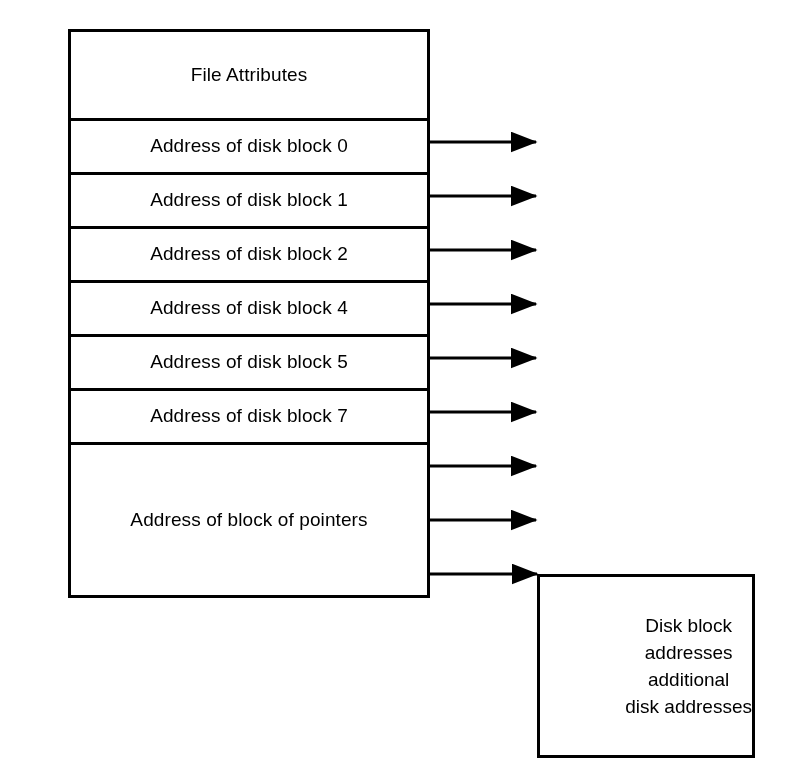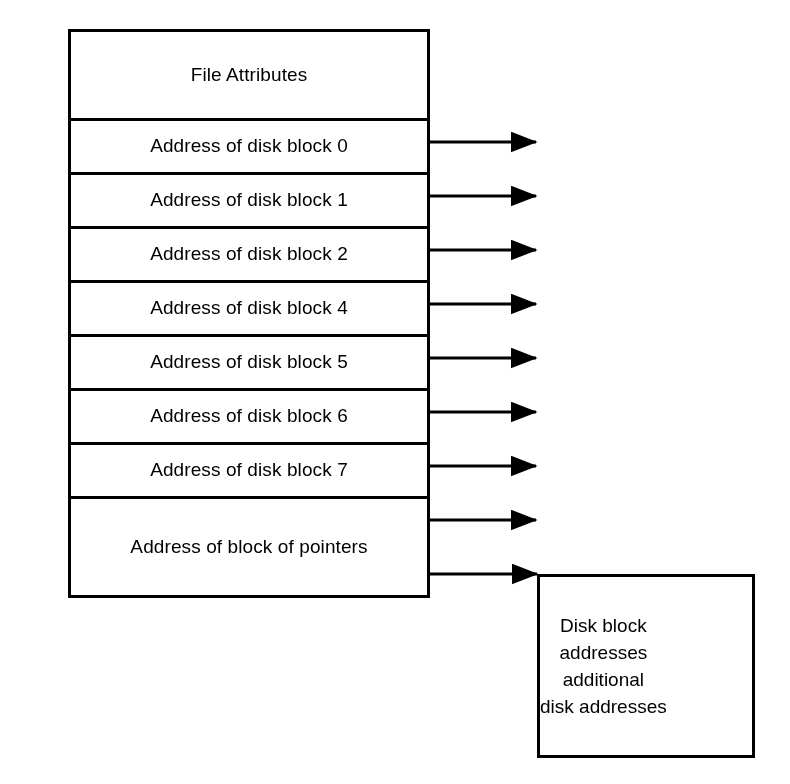--- a/index.html
+++ b/index.html
@@ -79,21 +79,21 @@
     position: absolute;
     left: 537px;
     top: 574px;
     width: 218px;
     height: 184px;
     border: 3px solid #000000;
     box-sizing: border-box;
     background: #ffffff;
     display: flex;
     align-items: center;
-    justify-content: flex-start;
+    justify-content: flex-end;
     z-index: 3;
   }
 
   .disk-block-text {
     font-size: 19px;
     line-height: 27px;
     text-align: center;
     color: #000000;
   }
 
@@ -157,23 +157,20 @@
 
 
     <div class="inode-row row-block">
       <span class="row-label">Address of disk block 4</span>
     </div>
 
     <div class="inode-row row-block">
       <span class="row-label">Address of disk block 5</span>
     </div>
 
-    <div class="inode-row row-block">
-      <span class="row-label">Address of disk block 6</span>
-    </div>
 
     <div class="inode-row row-block">
       <span class="row-label">Address of disk block 7</span>
     </div>
 
     <div class="inode-row row-pointers">
       <span class="row-label">Address of block of pointers</span>
     </div>
 
   </div>

